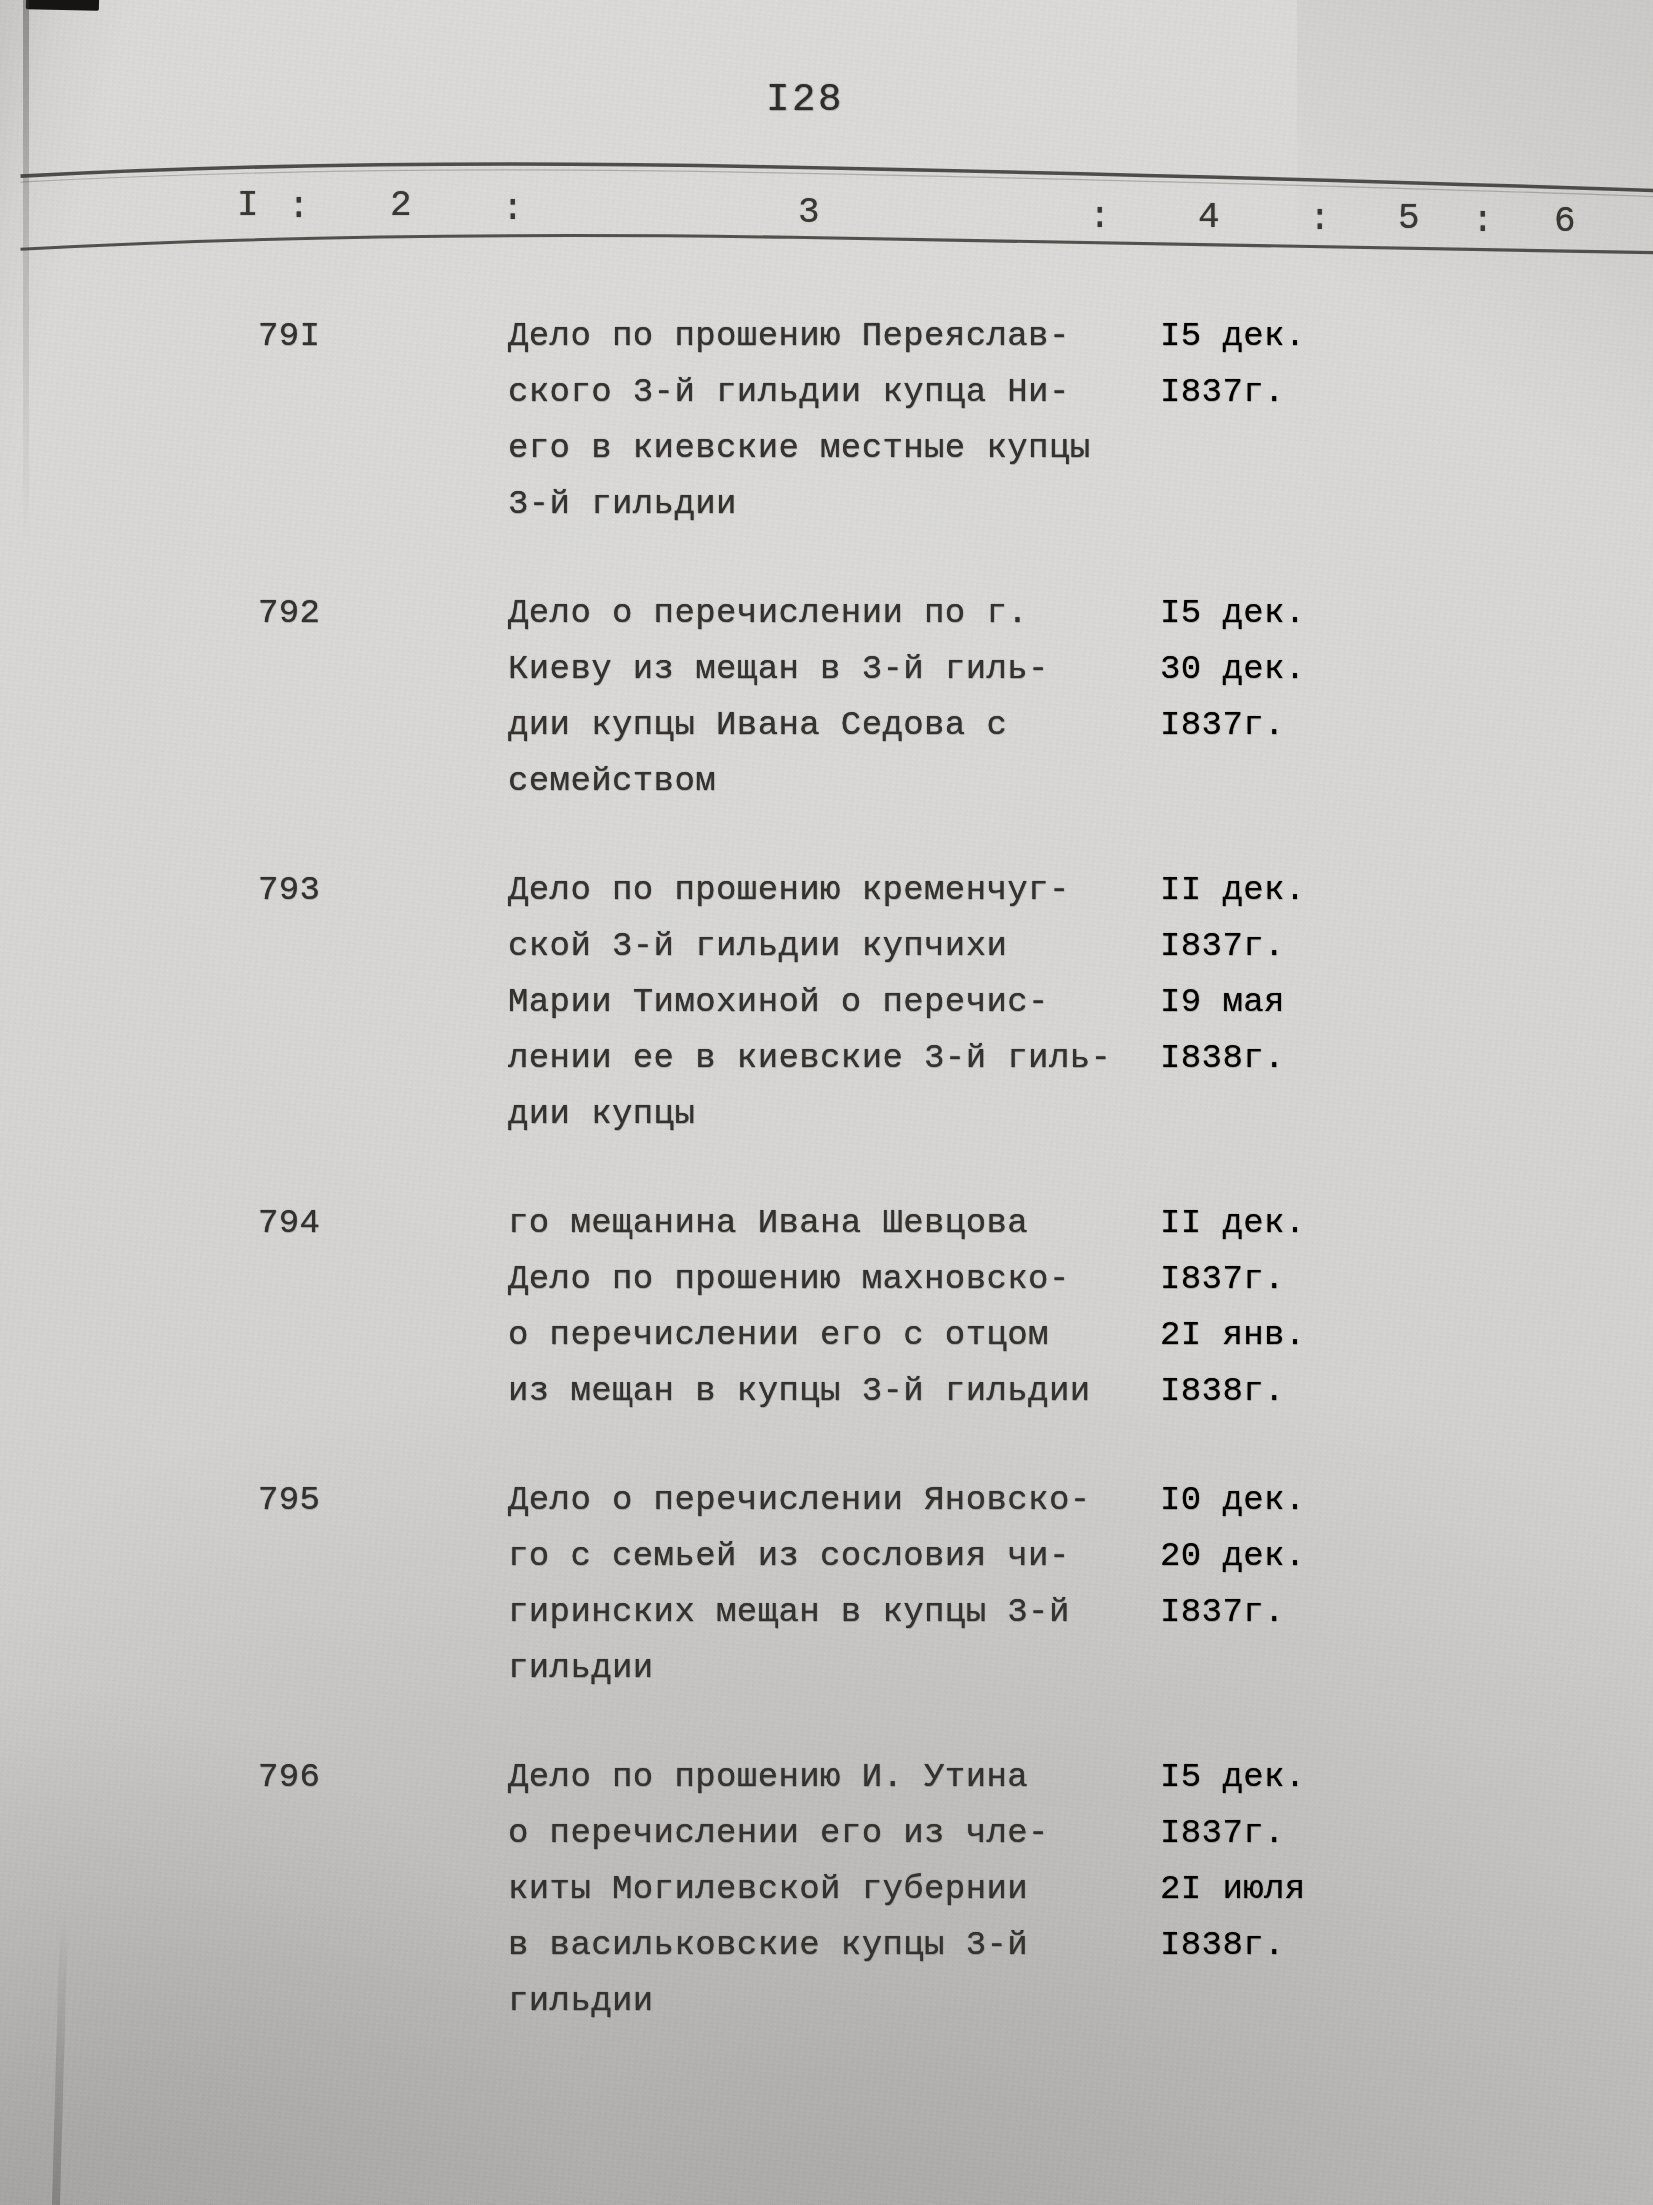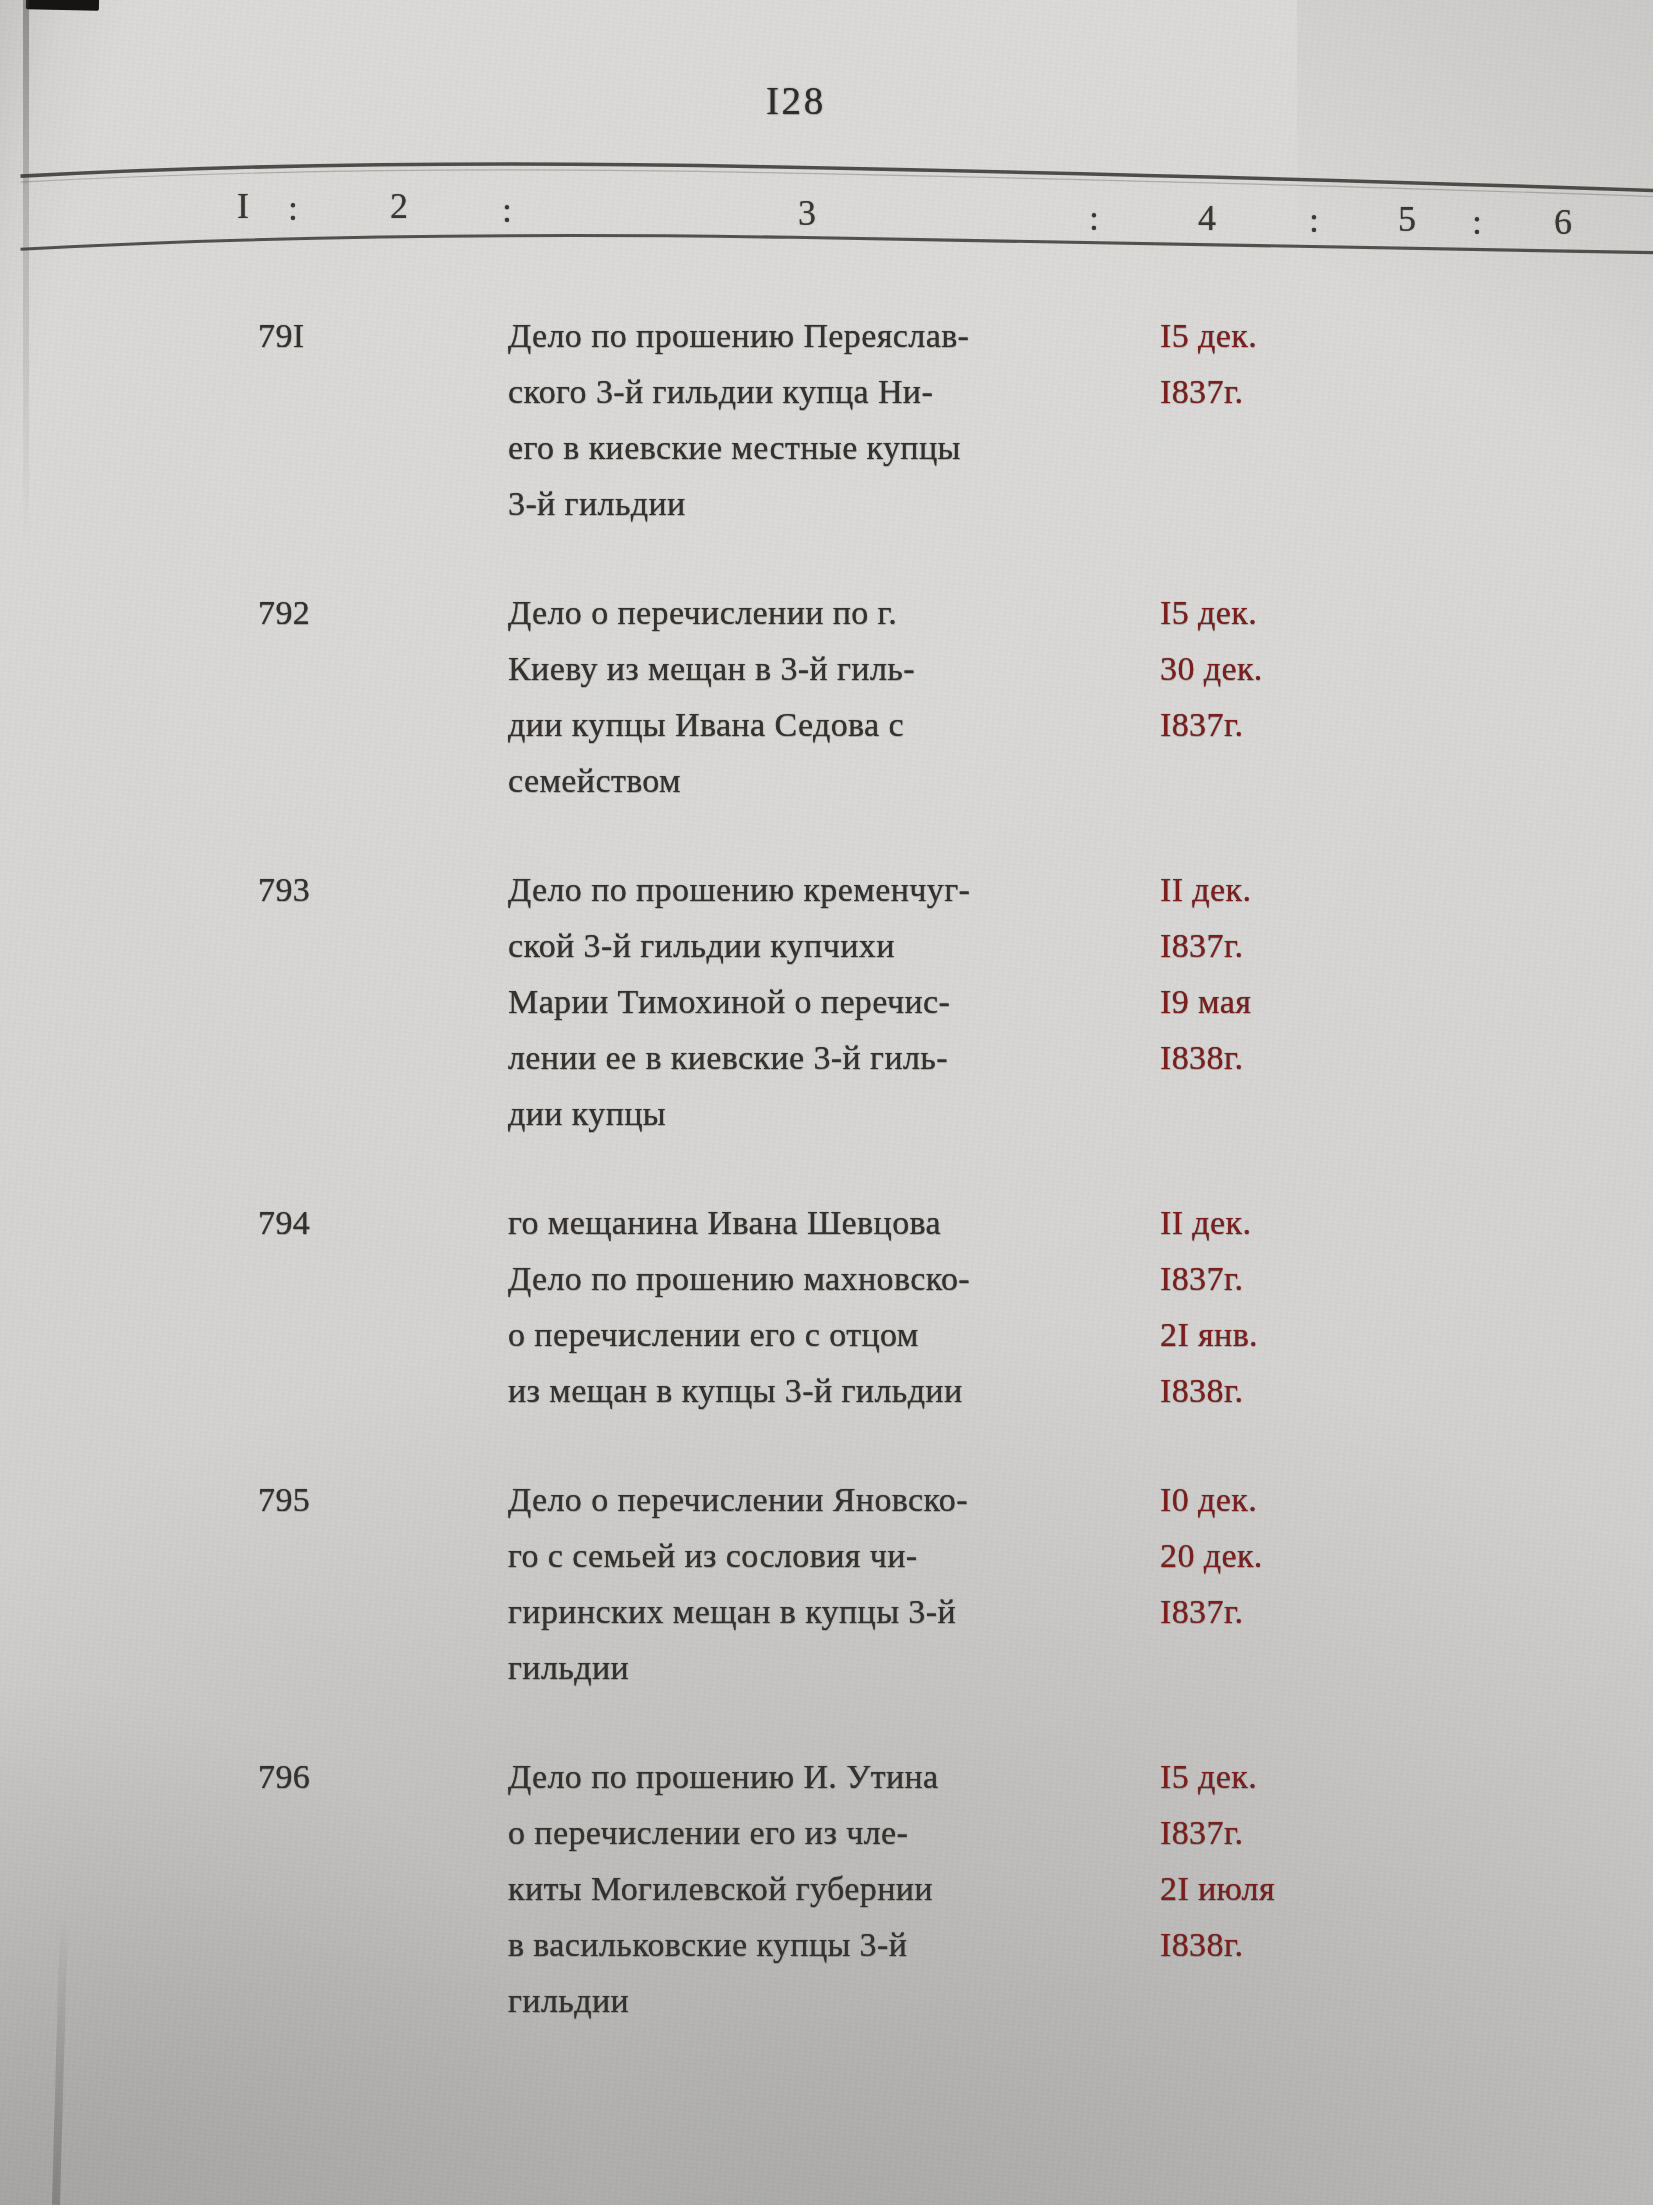--- a/index.html
+++ b/index.html
@@ -5,21 +5,21 @@
   html, body {
     margin: 0;
     padding: 0;
     background: #b9b8b5;
   }
   .stage {
     position: relative;
     width: 1654px;
     height: 2205px;
     overflow: hidden;
-    font-family: Liberation Serif, serif;
+    font-family: Liberation Mono, monospace;
     color: #35322f;
   }
   
   .paper {
     position: absolute;
     inset: 0;
     background:
       radial-gradient(ellipse 160% 120% at 46% 30%, rgba(255,255,255,0.10) 0%, rgba(255,255,255,0.0) 55%),
       radial-gradient(ellipse 140% 90% at 50% 108%, rgba(20,20,18,0.16) 0%, rgba(20,20,18,0.0) 55%),
       radial-gradient(ellipse 60% 40% at 0% 100%, rgba(20,20,18,0.13) 0%, rgba(20,20,18,0.0) 60%),
@@ -109,21 +109,21 @@
     display: grid;
     grid-template-columns: 508px 652px auto;
     margin-bottom: 53px;
     font-size: 34px;
     line-height: 56px;
     letter-spacing: 0.4px;
     text-shadow: 0 0 1px rgba(53,50,47,0.88), 0.5px 0.7px 0 rgba(53,50,47,0.22);
   }
   .cell.num { padding-left: 258px; color: #33302d; }
   .cell.desc { color: #34312e; }
-  .cell.dates { color: #7f1d1d; white-space: nowrap; }
+  .cell.dates { color: #000000; white-space: nowrap; }
   .tl { height: 56px; }
 </style>
 </head>
 <body>
 
 <div class="stage">
 
   <div class="paper"></div>
   <div class="grain"></div>
 

